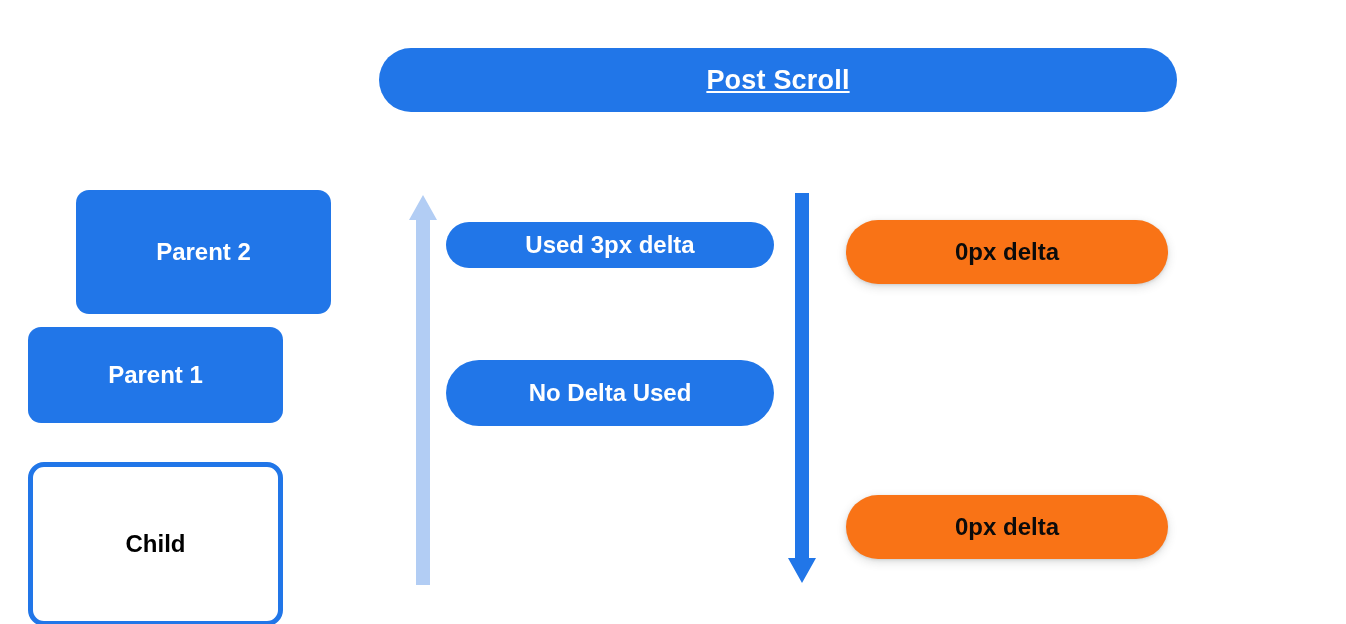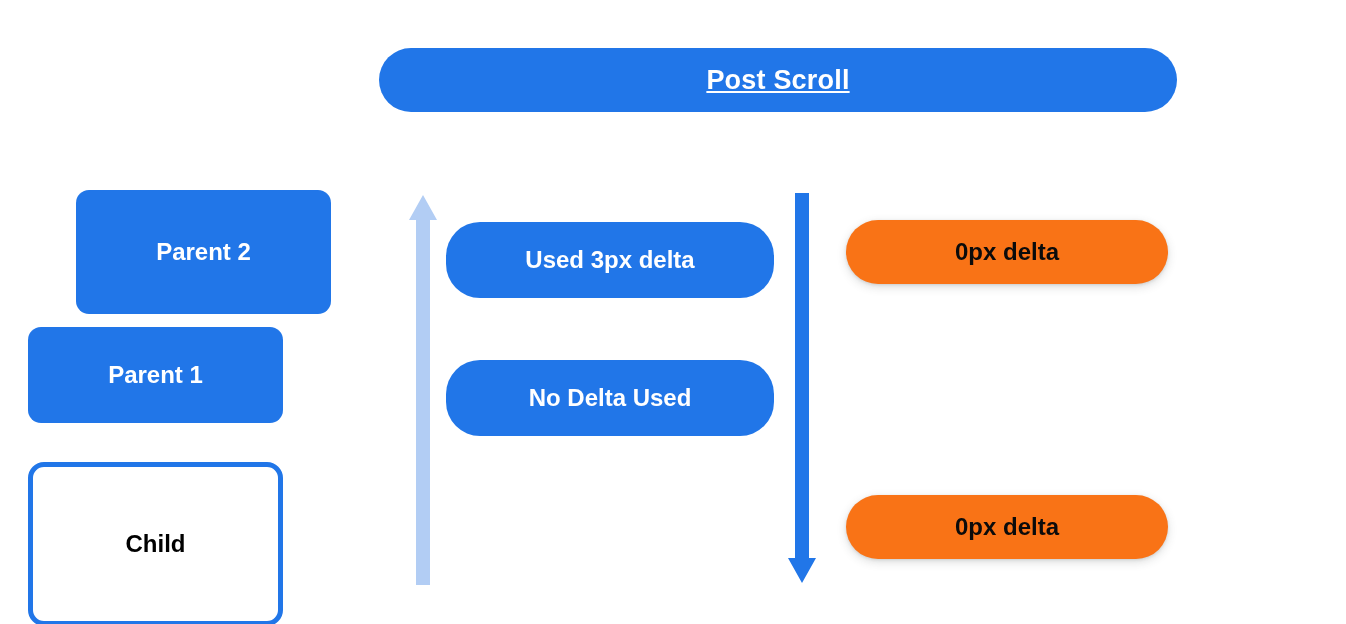--- a/index.html
+++ b/index.html
@@ -118,22 +118,22 @@
   }
   .pill.white {
     background: #f97316;
     box-shadow: 0 3px 10px rgba(60, 64, 67, 0.18),
                 0 1px 3px rgba(60, 64, 67, 0.14);
   }
   .pill.white .label {
     color: #0b0b0b;
   }
 
-  #pill-used-delta   { left: 446px; top: 222px; width: 328px; height: 76px; text-align: right; }
-  #pill-no-delta     { left: 446px; top: 360px; width: 328px; height: 76px; align-items: center; }
+  #pill-used-delta   { left: 446px; top: 222px; width: 328px; height: 46px; text-align: right; }
+  #pill-no-delta     { left: 446px; top: 360px; width: 328px; height: 66px; align-items: center; }
   #pill-delta-top    { left: 846px; top: 220px; width: 322px; height: 64px; }
   #pill-delta-bottom { left: 846px; top: 495px; width: 322px; height: 64px; }
 </style>
 </head>
 <body>
 
 <div id="stage">
 
   <div class="title-bar">
     <span class="label">Post Scroll</span>

